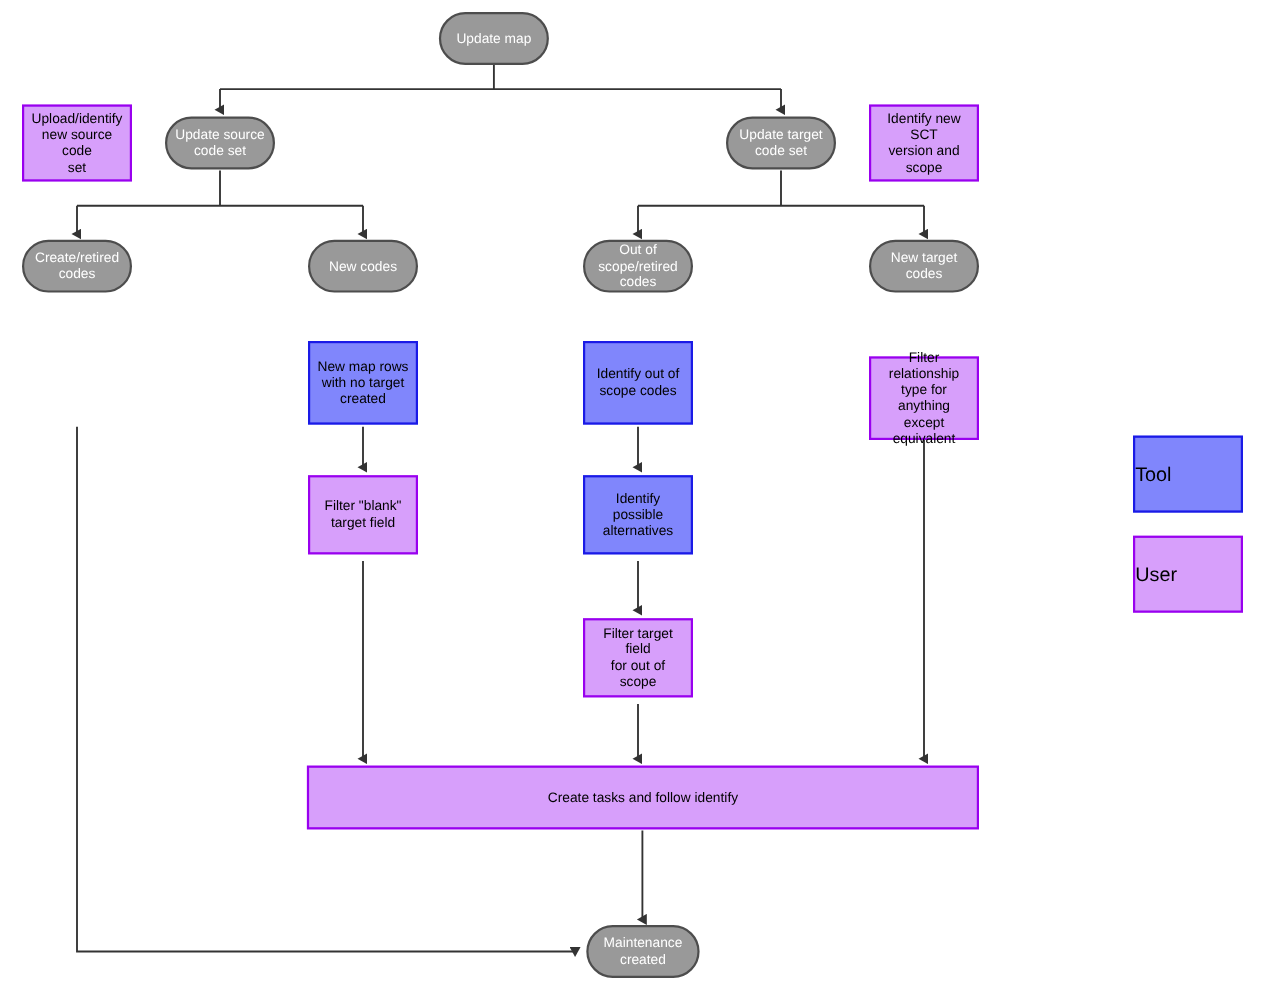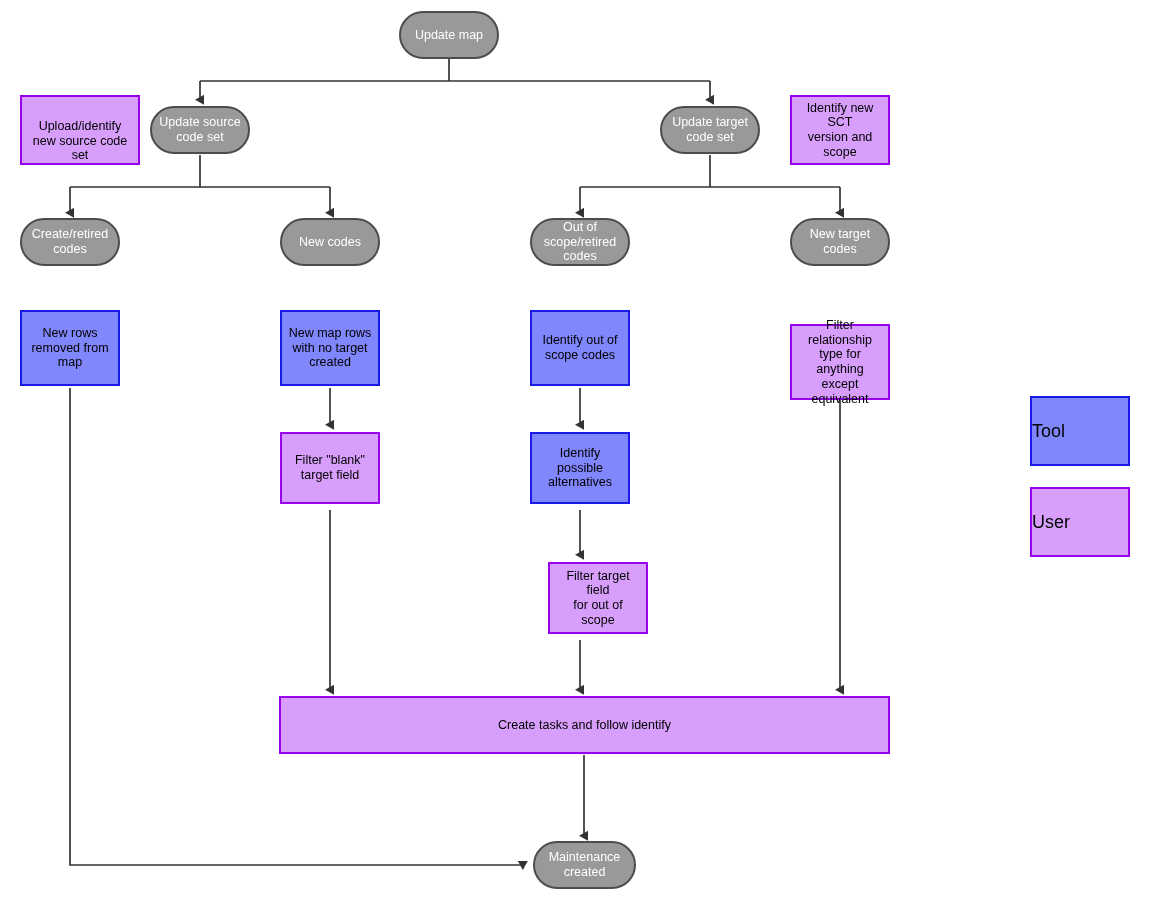--- a/index.html
+++ b/index.html
@@ -119,21 +119,21 @@
       <path d="M840,388 L840,690" marker-end="url(#arw)"></path>
 
       <path d="M584,755 L584,836" marker-end="url(#arw)"></path>
     </g>
   </svg>
 
   <div class="node n-term" style="left:399px; top:11px; width:100px; height:48px;">
     <span class="lbl">Update map</span>
   </div>
 
-  <div class="node n-user" style="left:20px; top:95px; width:120px; height:70px;align-items:flex-end;">
+  <div class="node n-user" style="left:20px; top:95px; width:100px; height:70px;">
     <span class="lbl">Upload/identify
 new source code
 set</span>
   </div>
 
   <div class="node n-term" style="left:150px; top:106px; width:100px; height:48px;">
     <span class="lbl">Update source
 code set</span>
   </div>
 
@@ -160,25 +160,20 @@
   <div class="node n-term" style="left:530px; top:218px; width:100px; height:48px;">
     <span class="lbl">Out of
 scope/retired
 codes</span>
   </div>
 
   <div class="node n-term" style="left:790px; top:218px; width:100px; height:48px;">
     <span class="lbl">New target codes</span>
   </div>
 
-  <div class="node n-tool" style="left:20px; top:310px; width:100px; height:76px;">
-    <span class="lbl">New rows
-removed from
-map</span>
-  </div>
 
   <div class="node n-tool" style="left:280px; top:310px; width:100px; height:76px;">
     <span class="lbl">New map rows
 with no target
 created</span>
   </div>
 
   <div class="node n-tool" style="left:530px; top:310px; width:100px; height:76px;">
     <span class="lbl">Identify out of
 scope codes</span>
@@ -193,21 +188,21 @@
   <div class="node n-user" style="left:280px; top:432px; width:100px; height:72px;">
     <span class="lbl">Filter "blank"
 target field</span>
   </div>
 
   <div class="node n-tool" style="left:530px; top:432px; width:100px; height:72px;">
     <span class="lbl">Identify possible
 alternatives</span>
   </div>
 
-  <div class="node n-user" style="left:548px; top:562px; width:100px; height:72px;">
+  <div class="node n-user" style="left:530px; top:562px; width:100px; height:72px;">
     <span class="lbl">Filter target field
 for out of scope</span>
   </div>
 
   <div class="node n-user" style="left:279px; top:696px; width:611px; height:58px;">
     <span class="lbl">Create tasks and follow identify</span>
   </div>
 
   <div class="node n-term" style="left:533px; top:841px; width:103px; height:48px;">
     <span class="lbl">Maintenance

